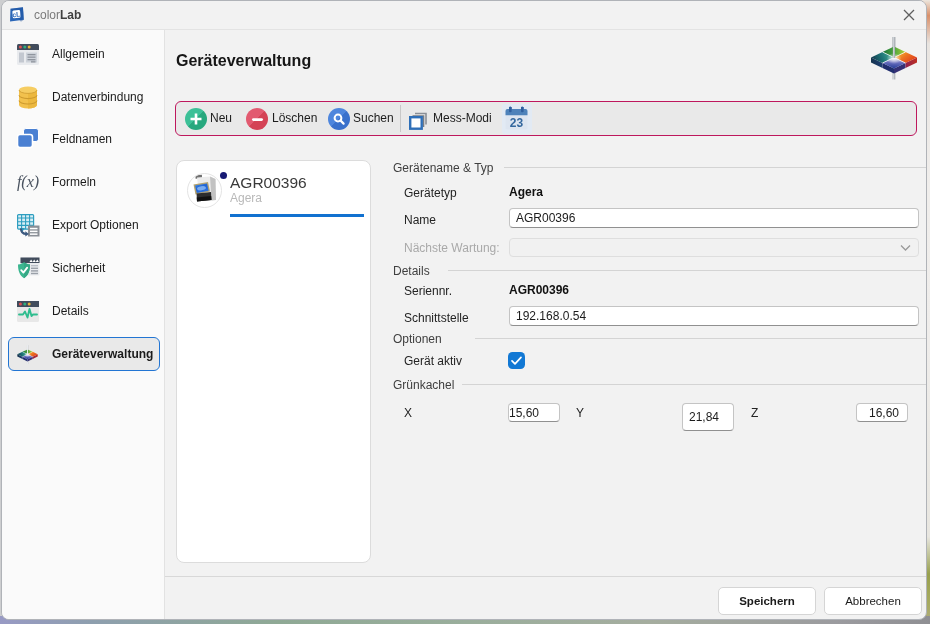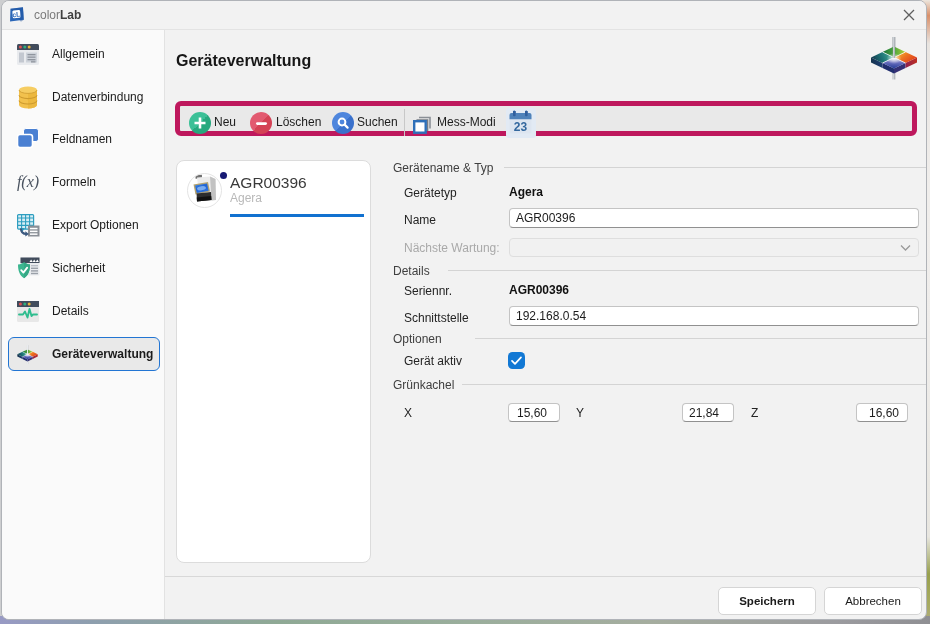--- a/index.html
+++ b/index.html
@@ -17,21 +17,21 @@
 
 #sidebar{position:absolute;left:0;top:29px;width:163px;height:590px;background:#fafafa;border-right:1px solid #e2e2e2}
 .sbitem{position:absolute;left:6px;width:152px;height:34px;display:flex;align-items:center}
 .sbitem .ic{width:24px;height:24px;margin-left:8px;flex:none;display:flex;align-items:center;justify-content:center}
 .sbitem .lb{margin-left:12px;font-size:12px;color:#1b1b1b;white-space:nowrap}
 #sbsel{position:absolute;left:6px;top:307px;width:152px;height:34px;background:#e9e9e9;border:1px solid #2275d3;border-radius:6px}
 
 #heading{position:absolute;left:174px;top:50px;font-size:16px;line-height:19px;font-weight:bold;color:#161616}
 #logo{position:absolute;left:866px;top:34px}
 
-#toolbar{position:absolute;left:173px;top:100px;width:742px;height:35px;background:#e9e9e9;border:5px solid #be185d;border-radius:6px}
+#toolbar{position:absolute;left:173px;top:100px;width:742px;height:35px;background:#e9e9e9;border:1px solid #be185d;border-radius:6px}
 .tbc{position:absolute;top:6px;width:22px;height:22px;border-radius:50%;display:flex;align-items:center;justify-content:center}
 .tbl{position:absolute;top:0;height:33px;line-height:33px;font-size:12px;color:#1c1c1c}
 #tbsep{position:absolute;left:224px;top:3px;width:1px;height:27px;background:#c8c8c8}
 
 #panel{position:absolute;left:174px;top:159px;width:195px;height:403px;background:#fff;border:1px solid #dcdcdc;border-radius:8px}
 #pcirc{position:absolute;left:10px;top:12px;width:35px;height:35px;border:1px solid #e4e4e4;border-radius:50%;background:#fff;overflow:hidden}
 #pdot{position:absolute;left:43px;top:11px;width:7px;height:7px;border-radius:50%;background:#171a74}
 #ptitle{position:absolute;left:53px;top:14px;font-size:15.5px;line-height:1;color:#3a3a3a}
 #psub{position:absolute;left:53px;top:30.5px;font-size:12px;line-height:1;color:#b9b9b9}
 #pline{position:absolute;left:53px;top:53px;width:134px;height:2.5px;background:#1171d0}
@@ -311,22 +311,22 @@
   <div class="sech" style="left:391px;top:331px">Optionen</div>
   <div class="rule" style="left:473px;top:337px;width:451px"></div>
   <div class="flb" style="left:402px;top:353px">Gerät aktiv</div>
   <div style="position:absolute;left:506px;top:351px;width:17px;height:17px;background:#1278d4;border-radius:4.5px"><svg width="17" height="17" viewBox="0 0 17 17">
         <path d="M4 8.8 L7 11.8 L13 5.3" fill="none" stroke="#fff" stroke-width="1.7" stroke-linecap="round" stroke-linejoin="round"></path>
       </svg></div>
 
   <div class="sech" style="left:391px;top:377px">Grünkachel</div>
   <div class="rule" style="left:460px;top:383px;width:464px"></div>
   <div class="flb" style="left:402px;top:405px">X</div>
-  <div class="finp" style="left:506px;top:402px;width:52px;height:19px;padding-left:8px">15,60</div>
+  <div class="finp" style="left:506px;top:402px;width:52px;height:19px;padding-left:0">15,60</div>
   <div class="flb" style="left:574px;top:405px">Y</div>
-  <div class="finp" style="left:680px;top:402px;width:52px;height:19px;padding-left:6px">21,84</div>
+  <div class="finp" style="left:680px;top:402px;width:52px;height:28px;padding-left:6px">21,84</div>
   <div class="flb" style="left:749px;top:405px">Z</div>
   <div class="finp" style="left:854px;top:402px;width:52px;height:19px;padding-left:12px">16,60</div>
 
   <div id="fdiv"></div>
   <div class="btn" style="left:716px;font-weight:bold">Speichern</div>
   <div class="btn" style="left:822px">Abbrechen</div>
 </div>
 
 </body></html>

